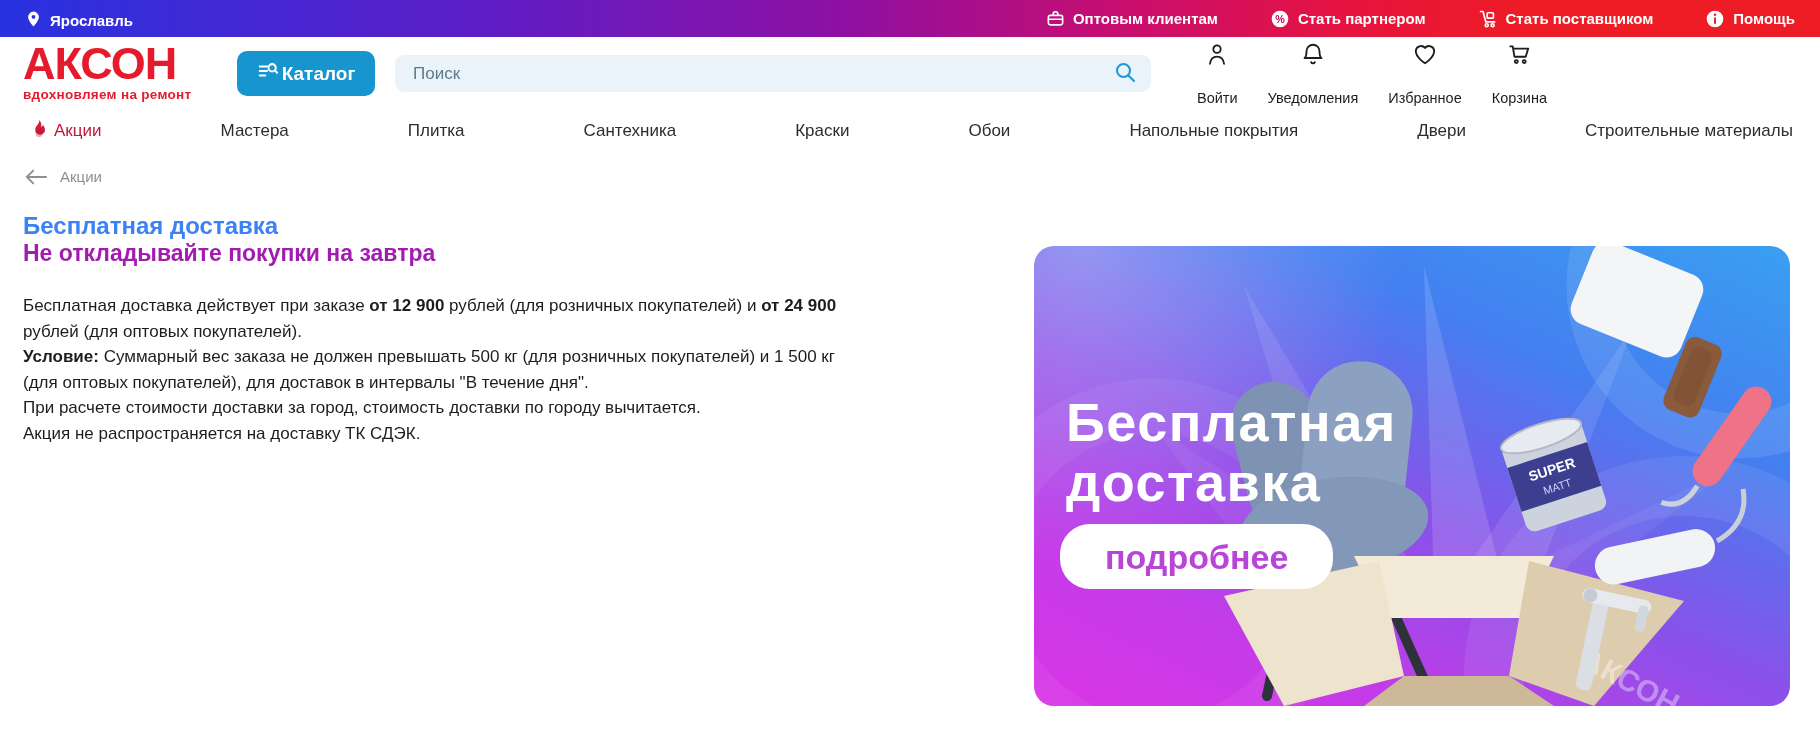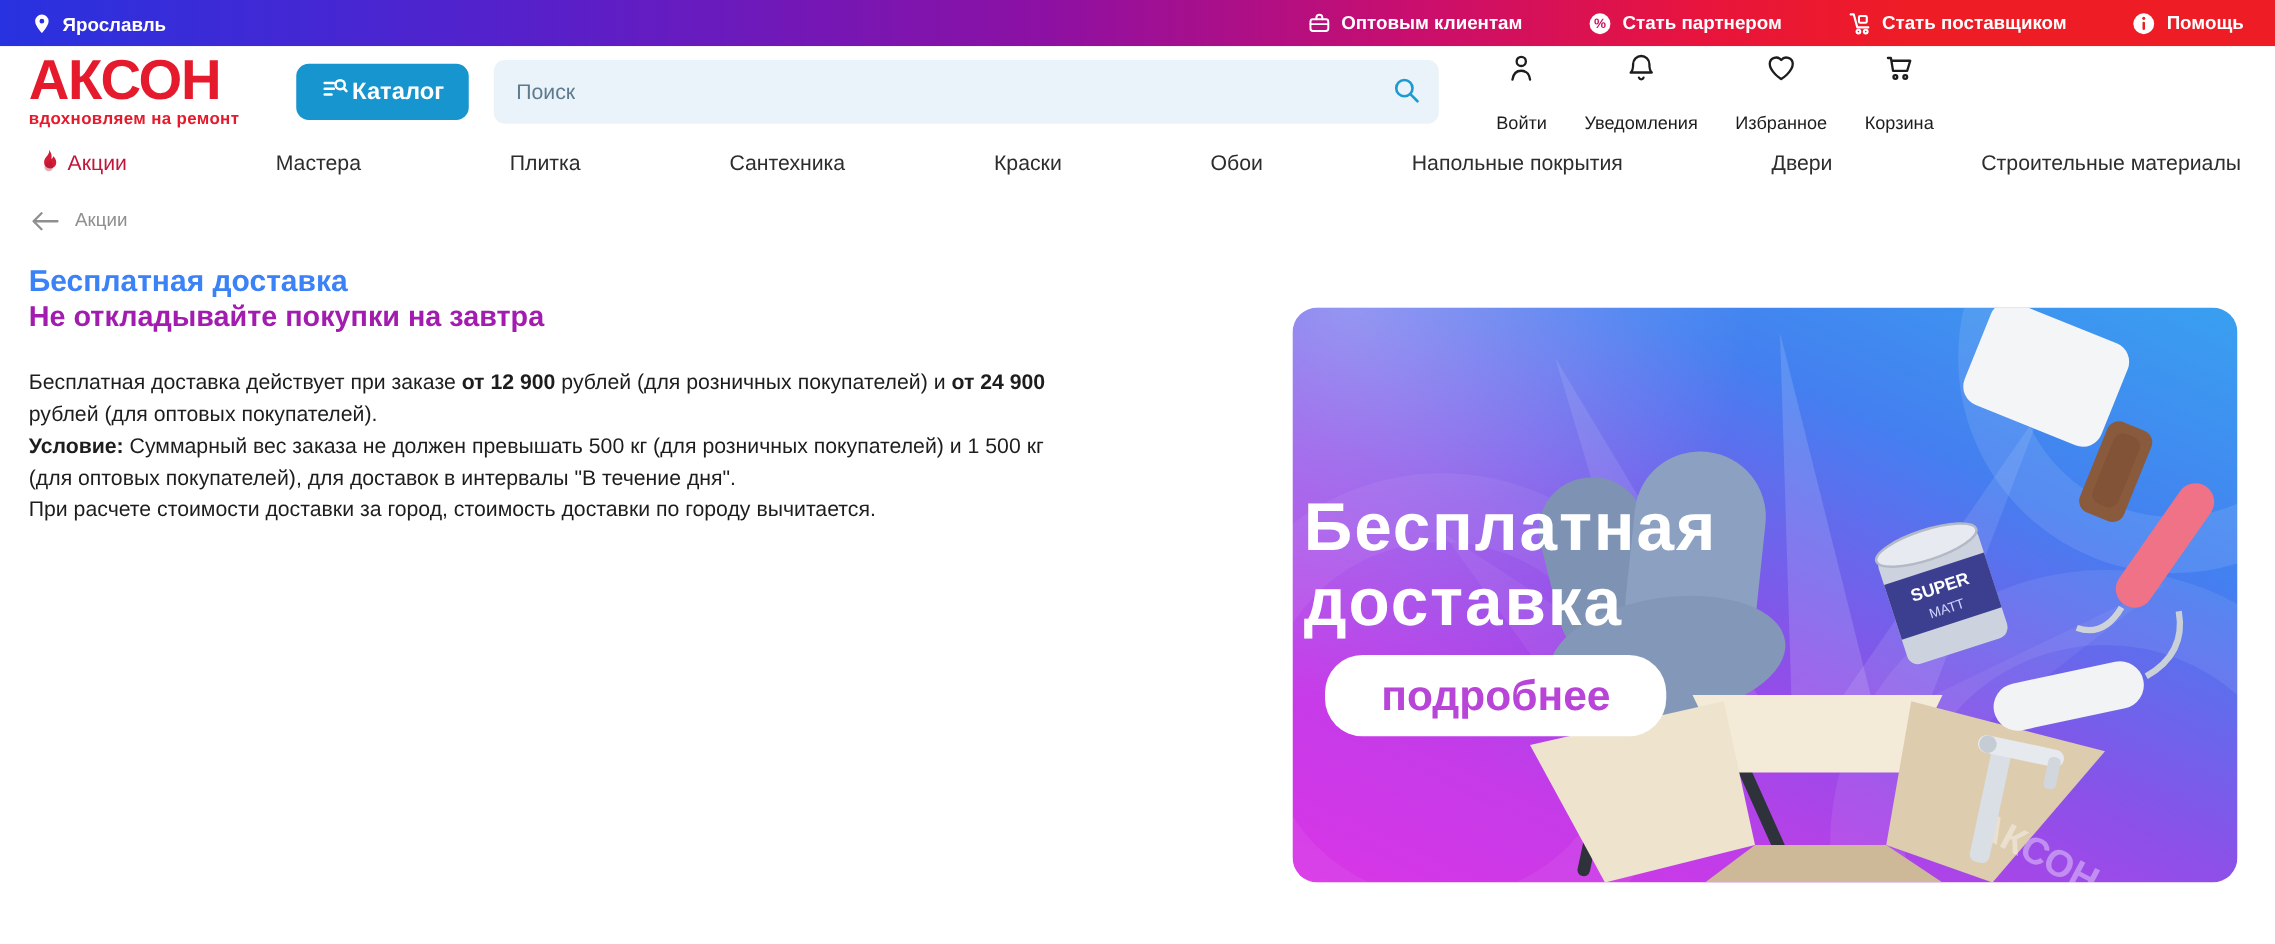--- a/index.html
+++ b/index.html
@@ -23,21 +23,21 @@
   .logo{ width:188px; cursor:pointer; }
   .logo-title{ font-size:45px; font-weight:bold; color:#e51b2d; line-height:0.85; letter-spacing:-1px; }
   .logo-tagline{ font-size:13.5px; font-weight:bold; color:#e51b2d; letter-spacing:0.3px; margin-top:3px; white-space:nowrap; }
   .catalog-btn{
     margin-left:26px; width:138px; height:45px; border:none; border-radius:10px;
     background:#1695ce; color:#fff; font-size:19px; font-weight:bold;
     display:flex; align-items:center; justify-content:center; gap:3px; cursor:pointer;
     font-family:"Liberation Sans", sans-serif;
   }
   .search-wrap{
-    margin-left:20px; width:756px; height:51px; background:#e9f3f9; border-radius:9px;
+    margin-left:20px; width:756px; height:37px; background:#e9f3f9; border-radius:9px;
     display:flex; align-items:center; padding:0 14px 0 18px;
   }
   .search-input{
     flex:1; border:none; background:transparent; outline:none; font-size:17px; color:#27455a;
     font-family:"Liberation Sans", sans-serif;
   }
   .search-input::placeholder{ color:#5e7a8e; opacity:1; }
   .search-btn{ border:none; background:transparent; cursor:pointer; display:flex; align-items:center; }
   .header-actions{ margin-left:46px; display:flex; align-items:flex-start; gap:30px; }
   .action-item{ display:flex; flex-direction:column; align-items:center; gap:19px; cursor:pointer; color:#1d1d1d; }
@@ -67,21 +67,21 @@
   
   .banner{
     position:absolute; left:1034px; top:246px; width:756px; height:460px;
     border-radius:20px; overflow:hidden; cursor:pointer;
     background:
       radial-gradient(circle at 6% 0%, rgba(255,255,255,0.30), rgba(255,255,255,0) 38%),
       linear-gradient(205deg,#39a0f0 0%,#447ff0 28%,#8a51e8 55%,#c53be8 80%,#d935e6 100%);
   }
   .banner-illustration{ position:absolute; inset:0; }
   .banner-title{
-    position:absolute; left:9px; top:146px; color:#fff; font-weight:bold;
+    position:absolute; left:32px; top:146px; color:#fff; font-weight:bold;
     font-size:54px; line-height:60px; letter-spacing:1.5px;
   }
   .banner-pill{
     position:absolute; left:26px; top:278px; height:65px; line-height:58px;
     padding:0 45px; background:#fff; border-radius:30px; border:none;
     color:#b844d8; font-size:34px; font-weight:bold; cursor:pointer;
     font-family:"Liberation Sans", sans-serif;
   }
 </style>
 </head>
@@ -253,20 +253,21 @@
   <span class="crumb">Акции</span>
 </div>
 
 <section class="promo">
   <h1>Бесплатная доставка</h1>
   <h2>Не откладывайте покупки на завтра</h2>
   <div class="promo-paragraphs">
     <p><span>Бесплатная доставка действует при заказе </span><b>от 12 900</b><span> рублей (для розничных покупателей) и </span><b>от 24 900</b><span> рублей (для оптовых покупателей).</span></p>
     <p><b>Условие:</b><span> Суммарный вес заказа не должен превышать 500 кг (для розничных покупателей) и 1 500 кг (для оптовых покупателей), для доставок в интервалы "В течение дня".</span></p>
     <p><span>При расчете стоимости доставки за город, стоимость доставки по городу вычитается.</span></p>
+    <p><span>Акция не распространяется на доставку ТК СДЭК.</span></p>
   </div>
 </section>
 
 <aside class="banner">
   <svg class="banner-illustration" width="756" height="460" viewBox="0 0 756 460">
 
     <circle cx="705" cy="40" r="150" fill="none" stroke="rgba(255,255,255,0.10)" stroke-width="45"></circle>
     <circle cx="120" cy="330" r="170" fill="none" stroke="rgba(255,255,255,0.06)" stroke-width="55"></circle>
     <circle cx="650" cy="430" r="190" fill="none" stroke="rgba(255,255,255,0.08)" stroke-width="60"></circle>
 

